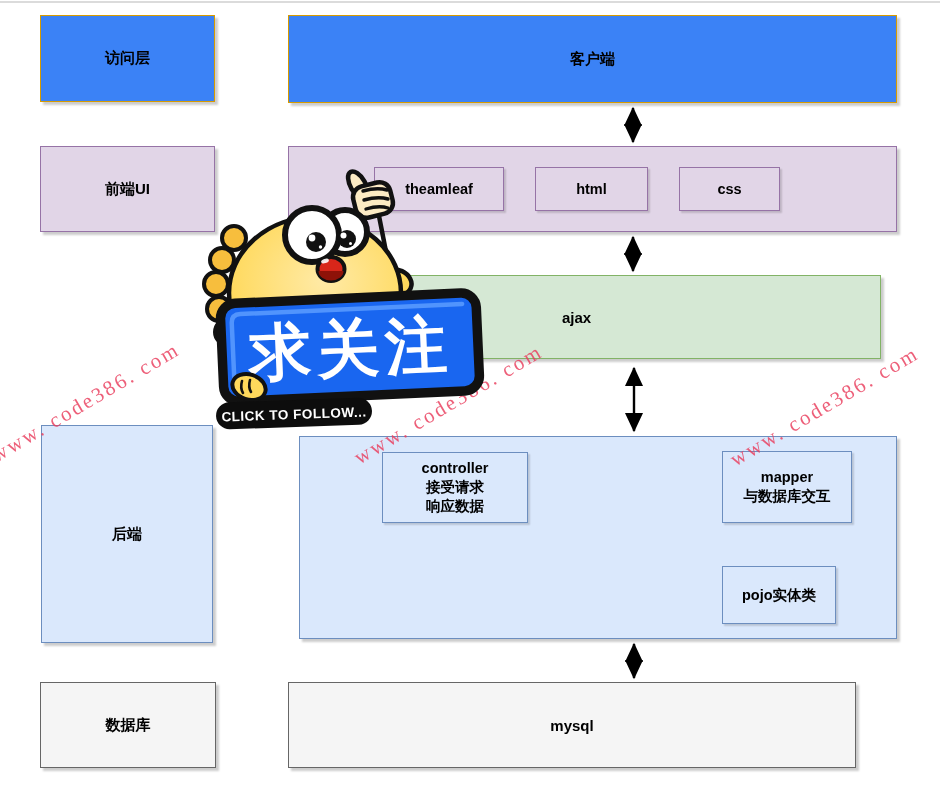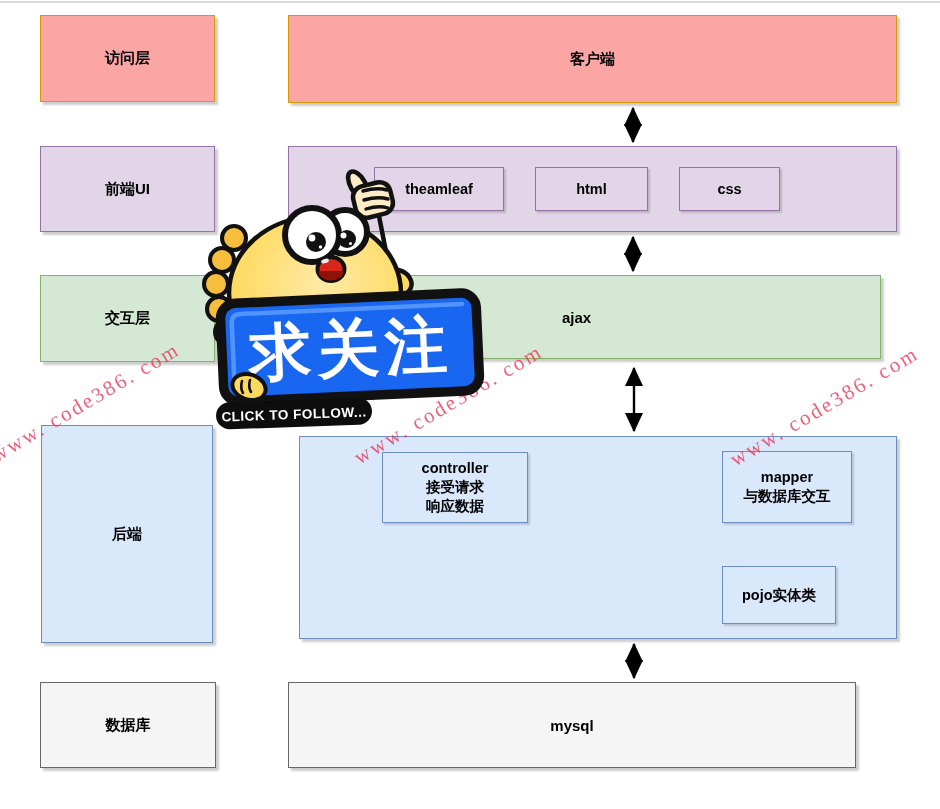--- a/index.html
+++ b/index.html
@@ -8,21 +8,21 @@
     font-family:"Liberation Sans", sans-serif;
   }
   .hairline{position:absolute;left:0;top:1px;width:940px;height:2px;background:#dbdbdb;z-index:0;}
   .arrows{position:absolute;left:0;top:0;z-index:1;}
   .box{
     position:absolute;box-sizing:border-box;z-index:2;
     display:flex;align-items:center;justify-content:center;flex-direction:column;
     font-weight:bold;color:#000;font-size:15px;text-align:center;
     box-shadow:2.5px 2.5px 2px rgba(0,0,0,0.2);
   }
-  .orange{background:#fca5a5;border:1.5px solid #d79b00;}
+  .orange{background:#3b82f6;border:1.5px solid #d79b00;}
   .purple{background:#e1d5e7;border:1.5px solid #9673a6;}
   .green {background:#d5e8d4;border:1.5px solid #82b366;}
   .blue  {background:#dae8fc;border:1.5px solid #6c8ebf;}
   .gray  {background:#f5f5f5;border:1.5px solid #666666;}
   .inner{font-size:14.5px;line-height:19px;box-shadow:2px 2px 1.5px rgba(0,0,0,0.15);}
   .wm{
     position:absolute;z-index:5;white-space:nowrap;pointer-events:none;
     font-family:"Liberation Serif", serif;font-size:21px;letter-spacing:2.5px;
     color:rgba(233,60,92,0.82);transform:rotate(-30.5deg);transform-origin:center center;
   }
@@ -69,23 +69,20 @@
   <div class="box purple inner" style="left:374px;top:167px;width:130px;height:44px">
     <span>theamleaf</span>
   </div>
   <div class="box purple inner" style="left:535px;top:167px;width:113px;height:44px">
     <span>html</span>
   </div>
   <div class="box purple inner" style="left:679px;top:167px;width:101px;height:44px">
     <span>css</span>
   </div>
 
-  <div class="box green" style="left:40px;top:275px;width:175px;height:87px">
-    <span>交互层</span>
-  </div>
   <div class="box green" style="left:272px;top:275px;width:609px;height:84px">
     <span>ajax</span>
   </div>
 
   <div class="box blue" style="left:41px;top:425px;width:172px;height:218px">
     <span>后端</span>
   </div>
   <div class="box blue" style="left:299px;top:436px;width:598px;height:203px"></div>
   <div class="box blue inner" style="left:382px;top:452px;width:146px;height:71px">
     <span>controller</span>

